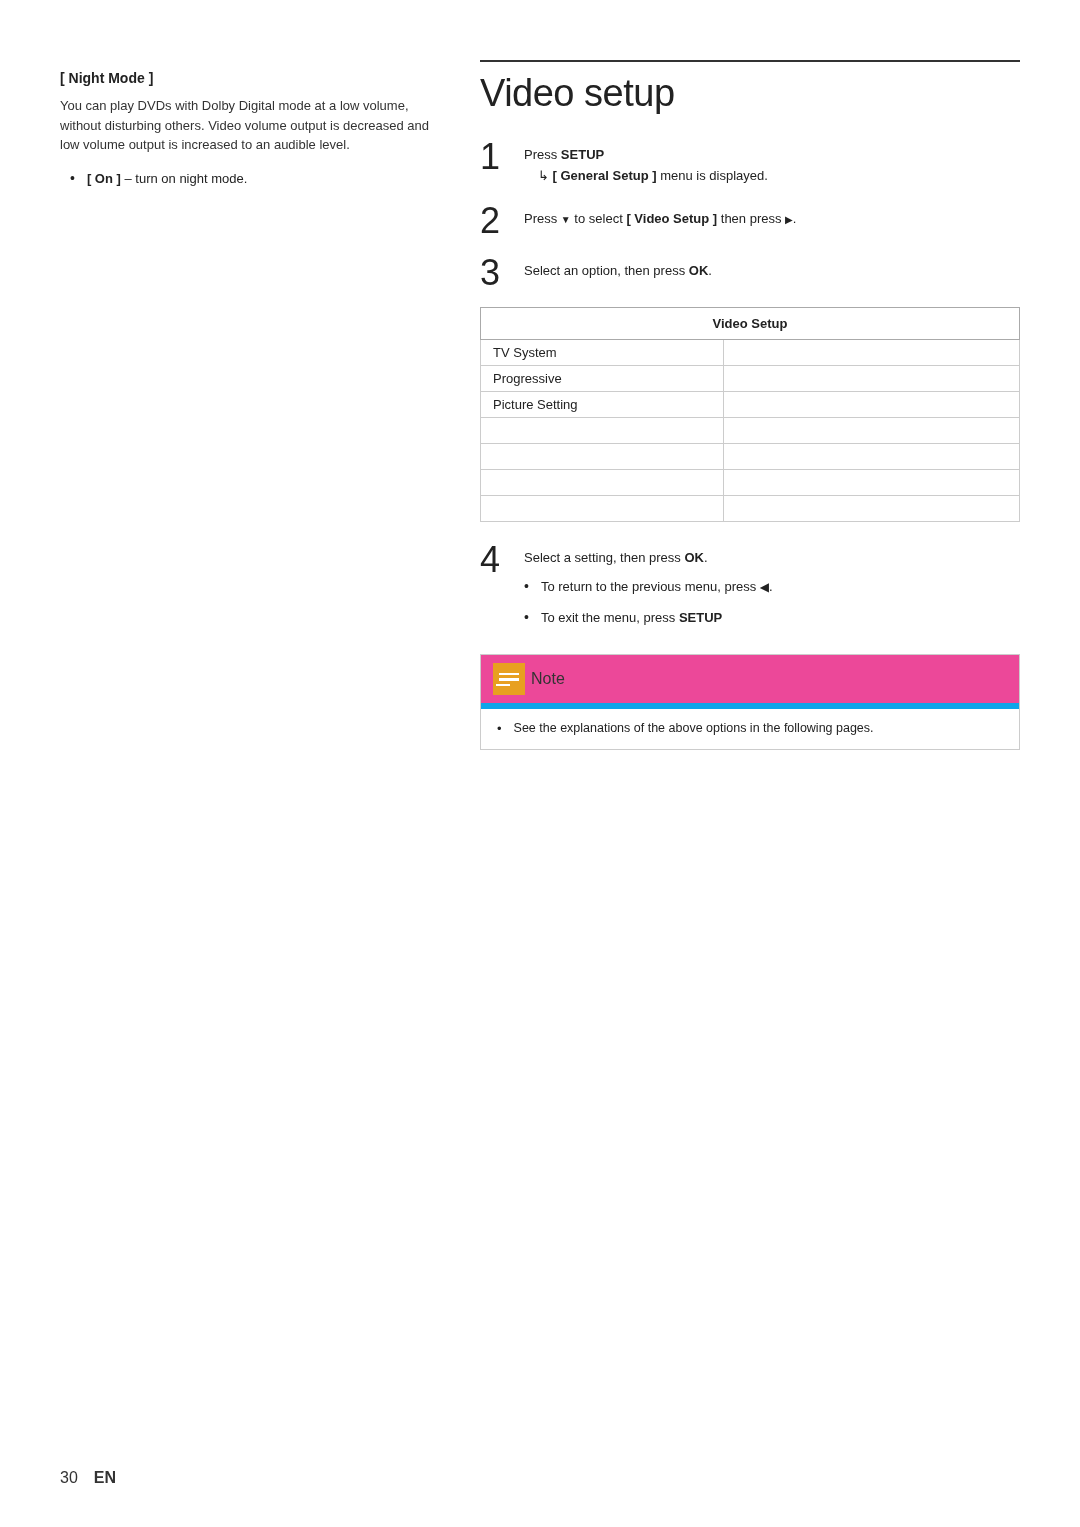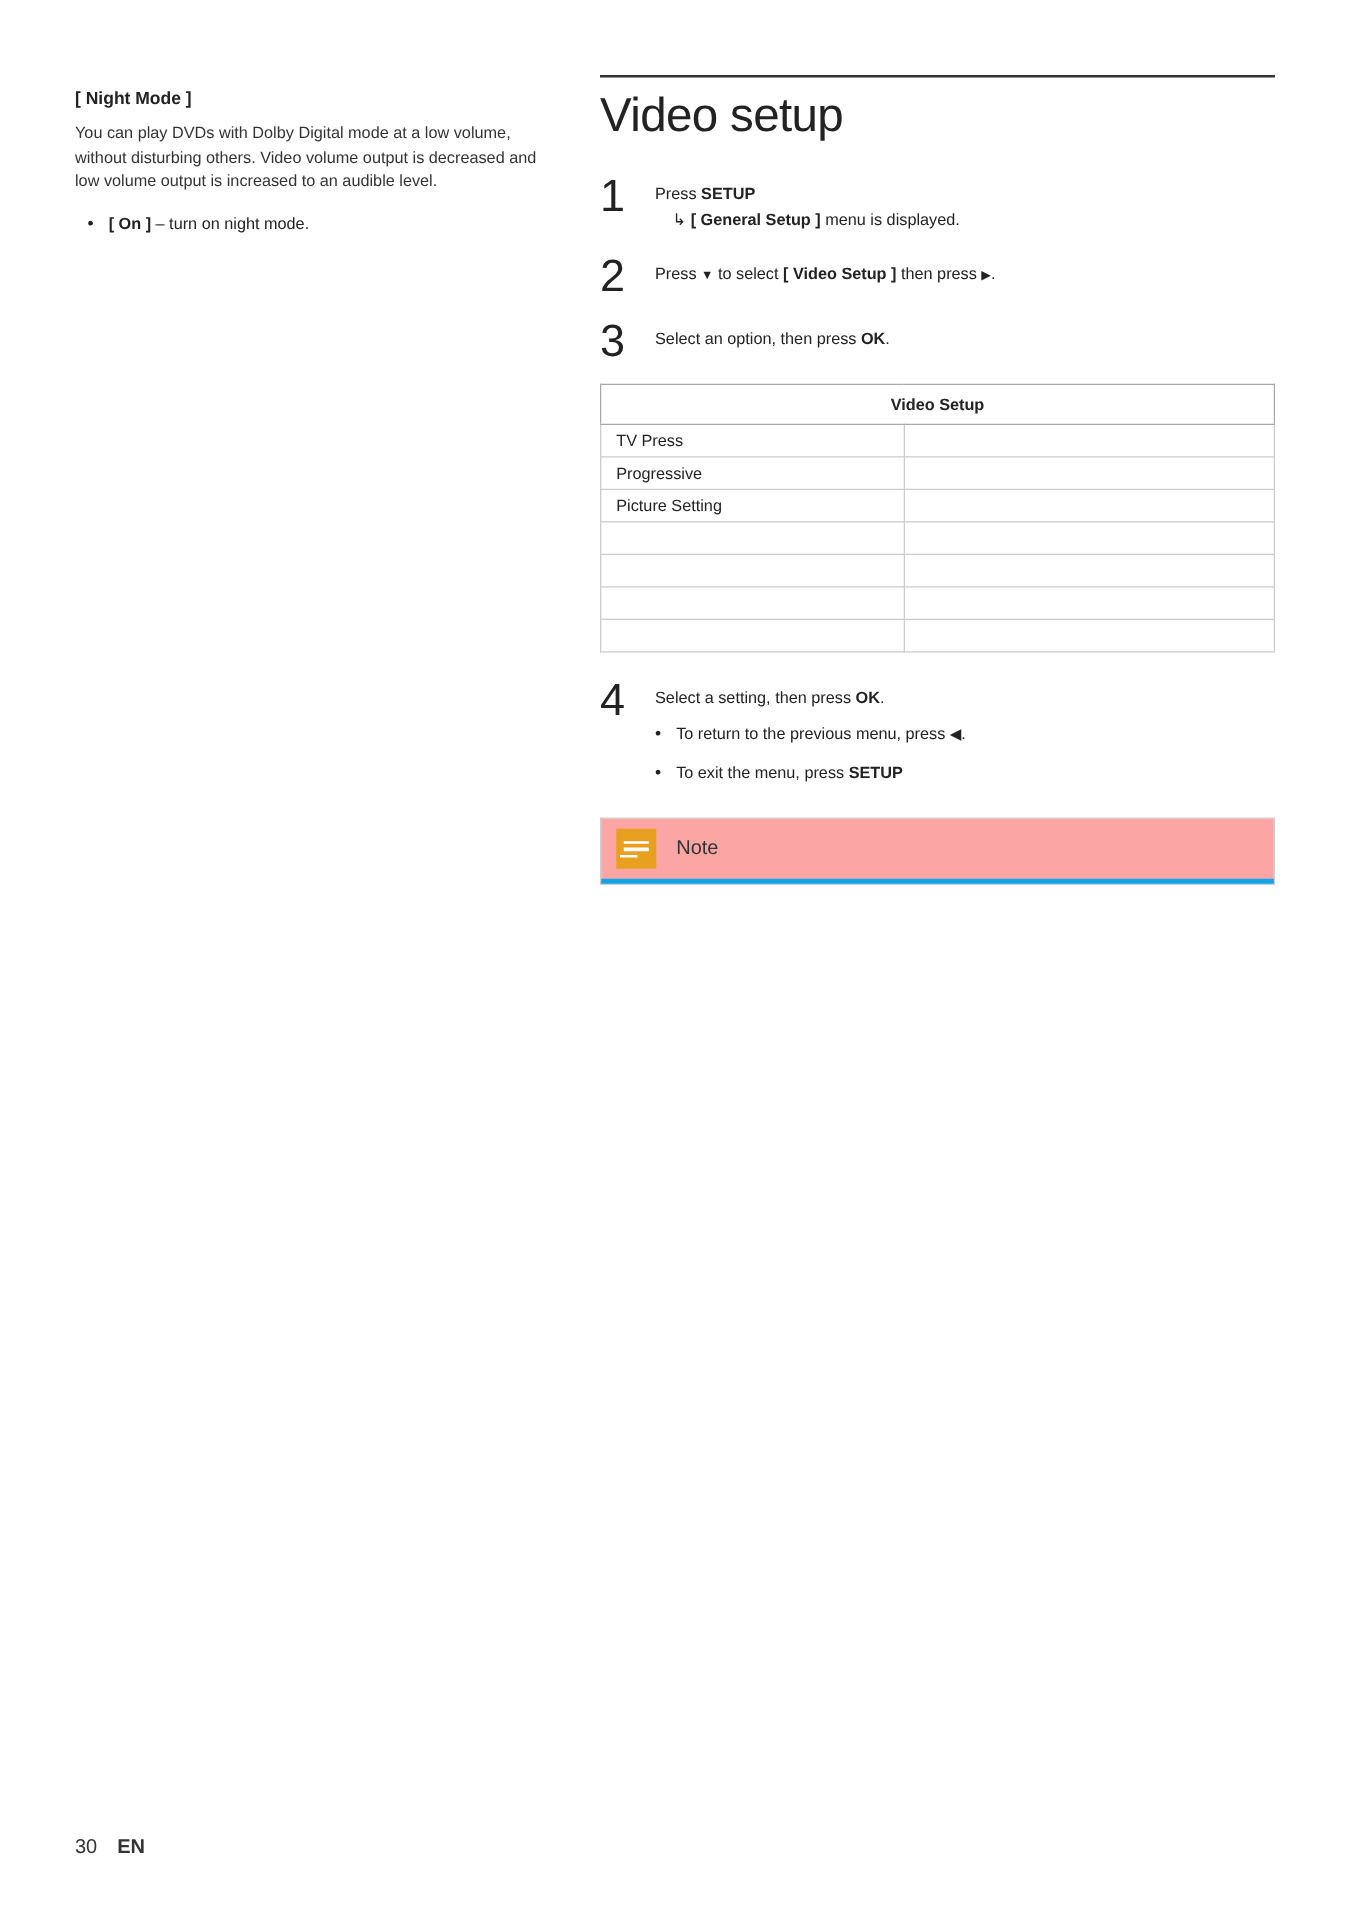--- a/index.html
+++ b/index.html
@@ -161,24 +161,24 @@
 
     
     .note-box {
       border: 1px solid #ccc;
       margin-top: 10px;
     }
 
     .note-header {
       display: flex;
       align-items: center;
-      gap: 16px;
+      gap: 6px;
       padding: 8px 12px;
-      background: #fca5a5;
-      border-bottom: 4px solid #0ea5e9;
+      background: #ec4899;
+      border-bottom: 6px solid #0ea5e9;
     }
 
     .note-icon {
       width: 32px;
       height: 32px;
       background: #e8a020;
       display: flex;
       flex-direction: column;
       justify-content: center;
       align-items: center;
@@ -303,21 +303,21 @@
     </div>
 
     <table class="video-setup-table" style="border-collapse: collapse; width: 100%; margin-bottom: 20px;">
       <thead>
         <tr>
           <th colspan="2" class="table-header" style="border-bottom: 1px solid #aaa; text-align: center; padding: 8px; font-weight: bold; font-size: 13px;">Video Setup</th>
         </tr>
       </thead>
       <tbody>
         <tr>
-          <td style="padding: 5px 12px; border: 1px solid #ccc; font-size: 13px; width: 45%;">TV Press</td>
+          <td style="padding: 5px 12px; border: 1px solid #ccc; font-size: 13px; width: 45%;">TV System</td>
           <td style="padding: 5px 12px; border: 1px solid #ccc; font-size: 13px;"></td>
         </tr>
         <tr>
           <td style="padding: 5px 12px; border: 1px solid #ccc; font-size: 13px;">Progressive</td>
           <td style="padding: 5px 12px; border: 1px solid #ccc; font-size: 13px;"></td>
         </tr>
         <tr>
           <td style="padding: 5px 12px; border: 1px solid #ccc; font-size: 13px;">Picture Setting</td>
           <td style="padding: 5px 12px; border: 1px solid #ccc; font-size: 13px;"></td>
         </tr>
@@ -359,20 +359,28 @@
 
     <div class="note-box">
       <div class="note-header">
         <div class="note-icon">
           <div class="note-icon-line"></div>
           <div class="note-icon-line"></div>
           <div class="note-icon-line short"></div>
         </div>
         <span class="note-title">Note</span>
       </div>
+      <div class="note-content">
+        <ul>
+          <li>
+            <span></span>
+            <span>See the explanations of the above options in the following pages.</span>
+          </li>
+        </ul>
+      </div>
     </div>
 
   </div>
 
 </div>
 
 <div class="page-footer">
   <span class="page-number">30</span>
   <span class="page-lang">EN</span>
 </div>

